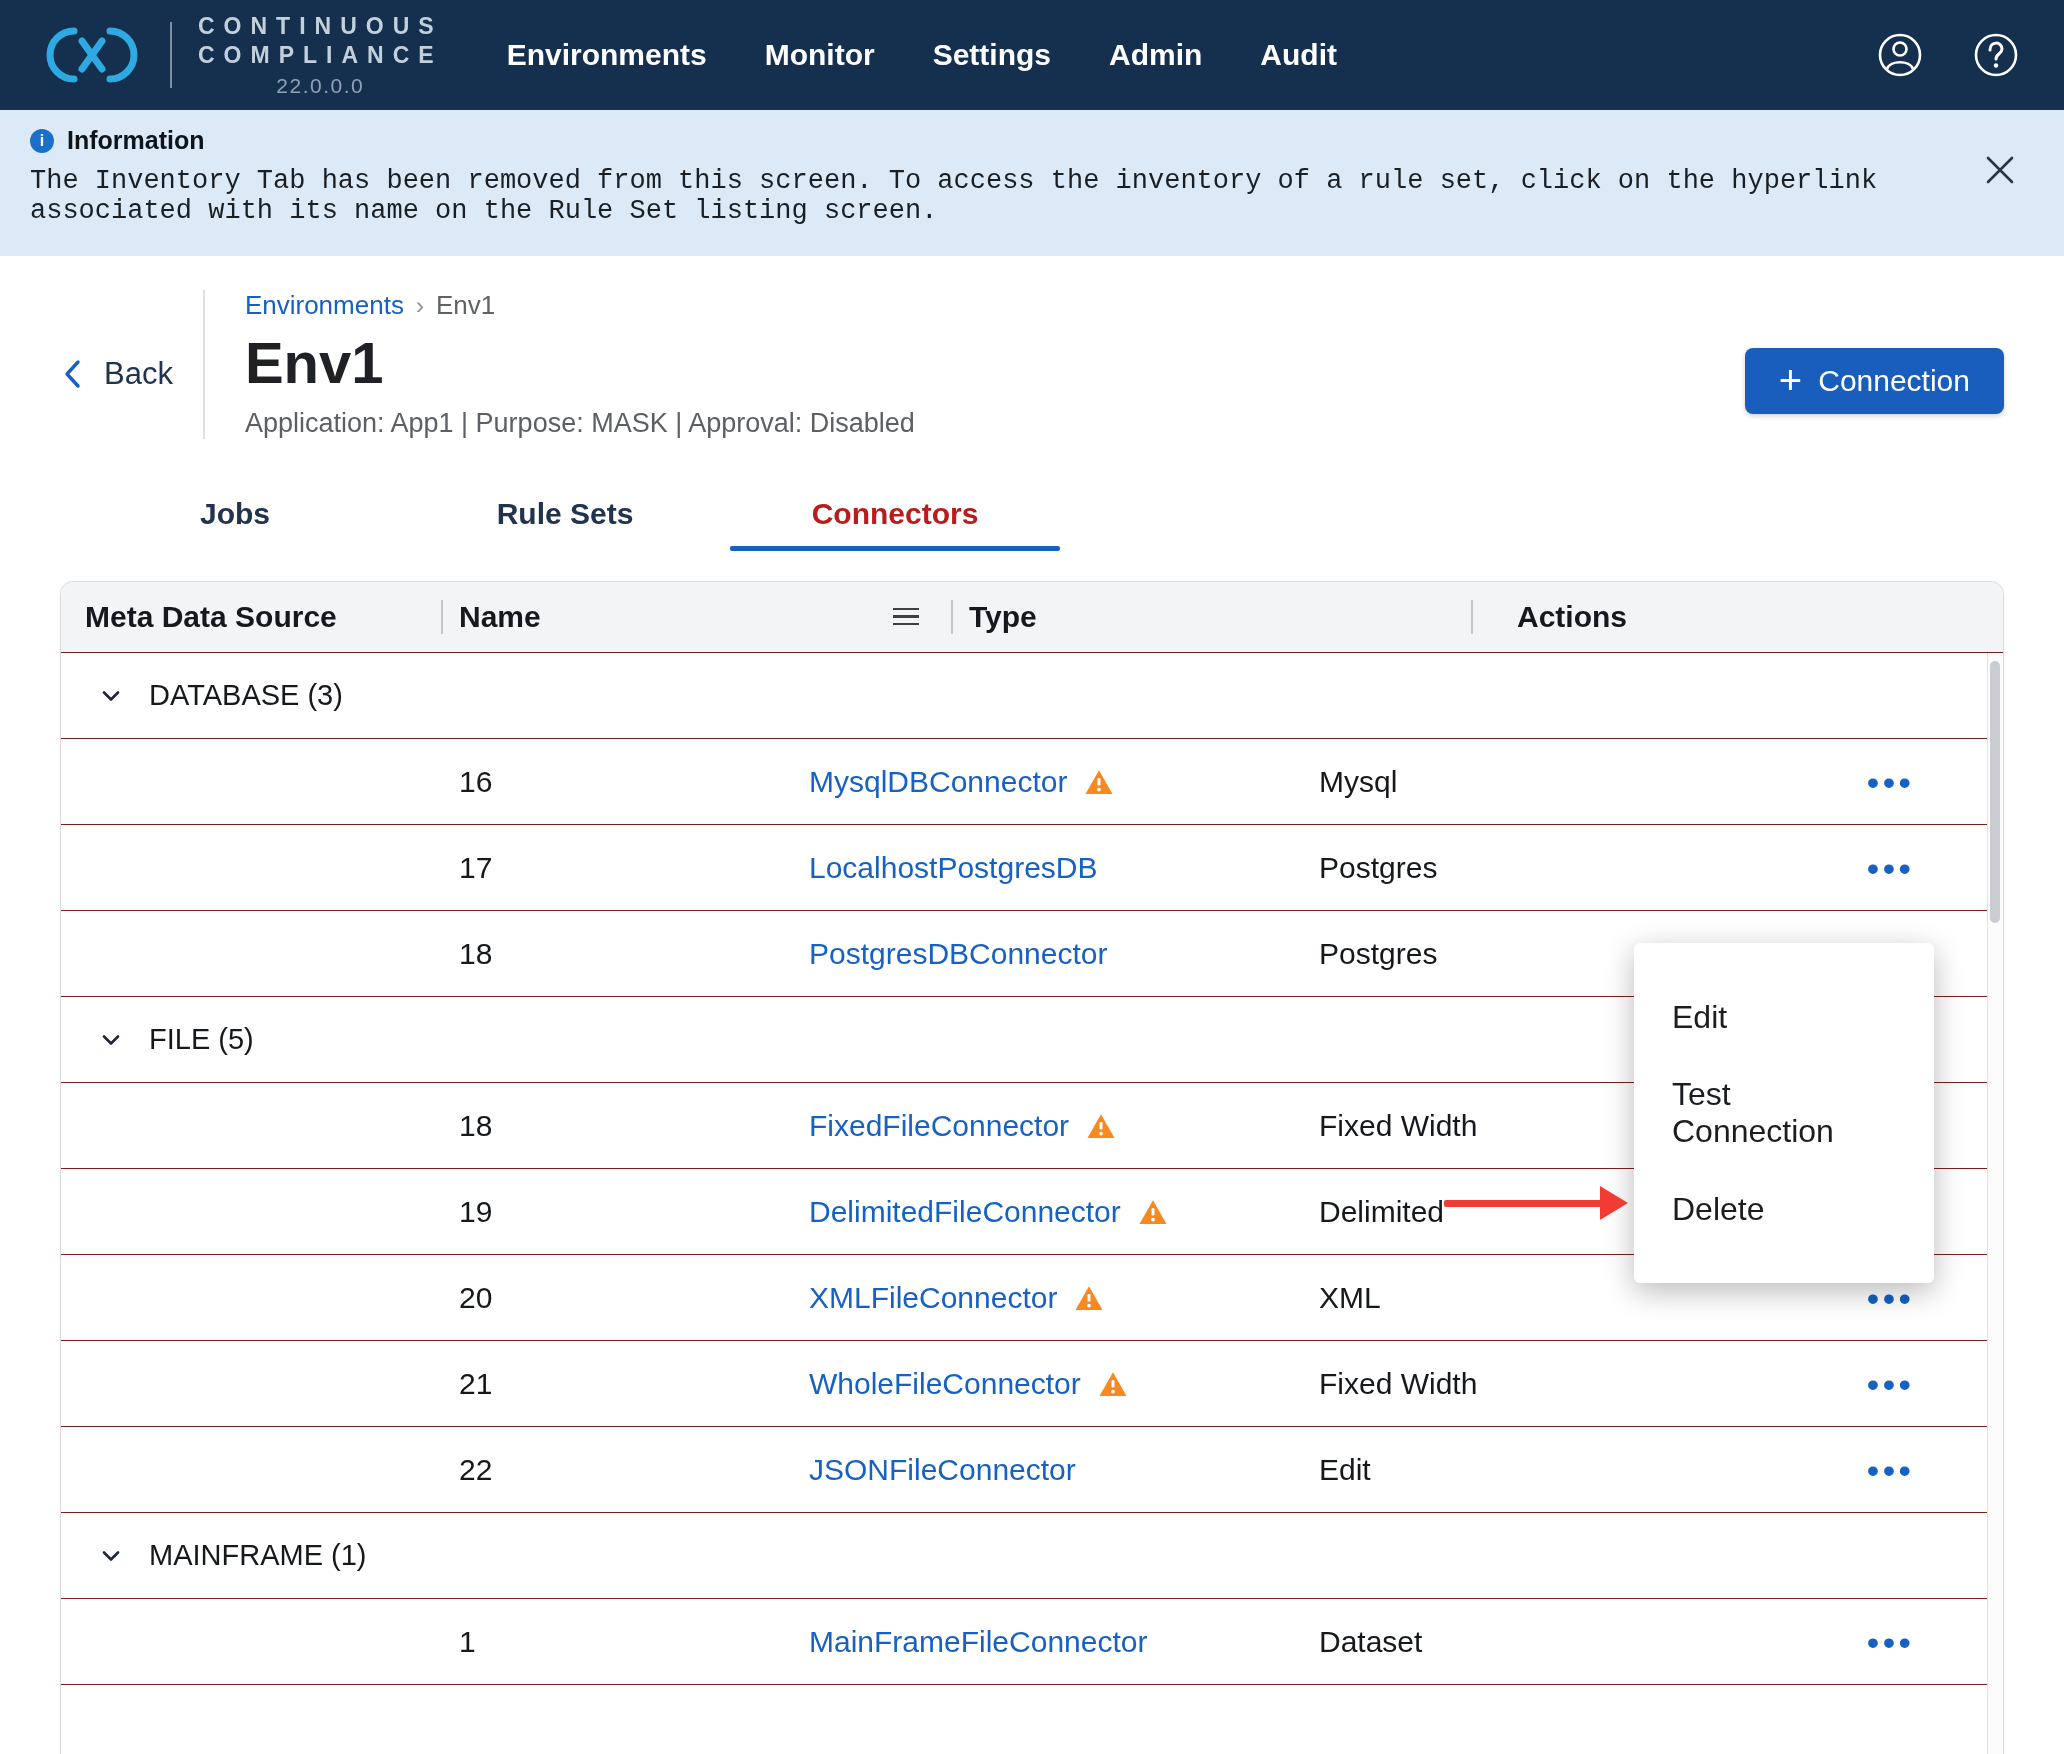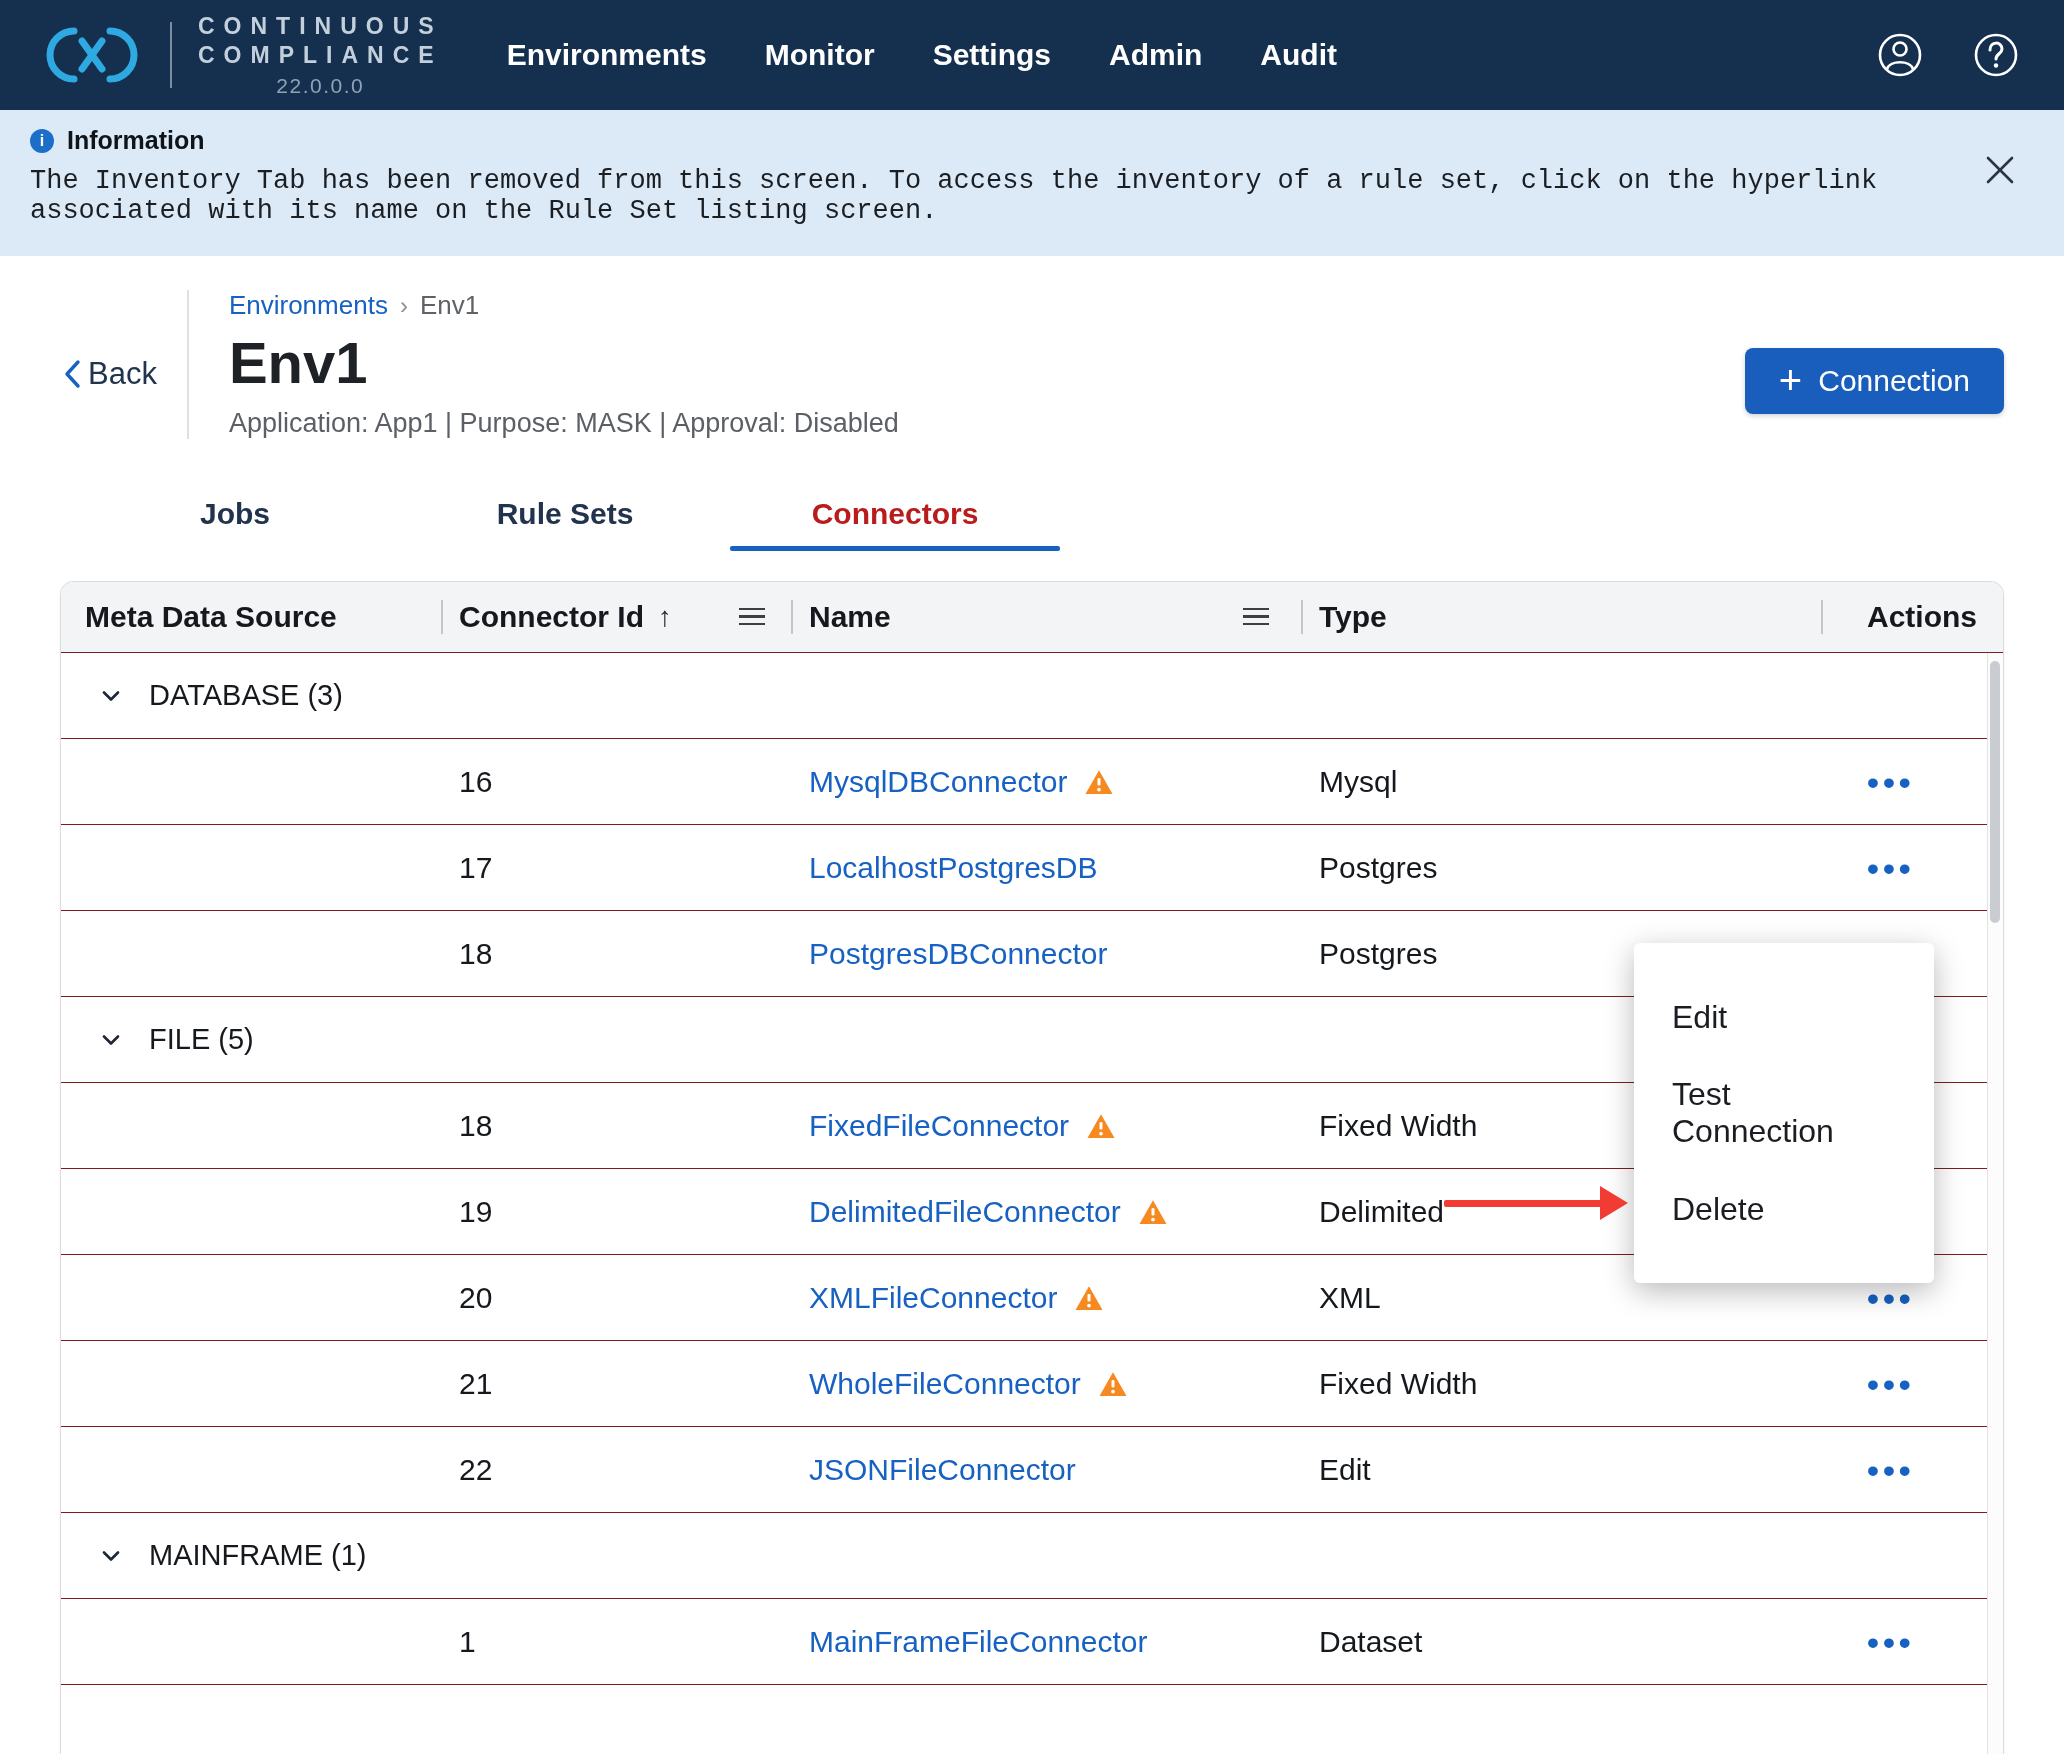--- a/index.html
+++ b/index.html
@@ -25,21 +25,21 @@
   .info-dot { width: 24px; height: 24px; border-radius: 50%; background: #1C6FC9; color: #fff; font-size: 16px;
     font-weight: 700; display: flex; align-items: center; justify-content: center; font-style: normal; }
   .banner-title { font-size: 25px; font-weight: 700; color: #101418; }
   .banner-msg { margin-top: 11px; font-size: 27px; color: #1B1F24; font-family: Liberation Mono, monospace; }
   .banner-close { position: absolute; right: 46px; top: 42px; width: 36px; height: 36px; cursor: pointer; }
 
   
   .content { padding: 34px 60px 0; position: relative; }
 
   .page-head { display: flex; align-items: flex-start; }
-  .back-link { display: flex; align-items: center; gap: 4px; margin-top: 66px; margin-right: 30px; cursor: pointer; text-decoration: none; }
+  .back-link { display: flex; align-items: center; gap: 20px; margin-top: 66px; margin-right: 30px; cursor: pointer; text-decoration: none; }
   .back-text { font-size: 31px; font-weight: 500; color: #22334E; }
   .title-block { border-left: 2px solid #E0E0E0; padding-left: 40px; }
   .breadcrumb { display: flex; align-items: center; font-size: 26px; }
   .crumb-link { color: #1661C1; text-decoration: none; cursor: pointer; }
   .crumb-sep { color: #8A8F98; margin: 0 12px; font-size: 24px; }
   .crumb-current { color: #5F6368; }
   .page-title { font-size: 58px; font-weight: 600; color: #1E2126; margin: 8px 0 12px; }
   .page-subtitle { font-size: 27px; color: #5C6066; }
   .head-spacer { flex: 1; }
   .connection-btn { margin-top: 58px; height: 66px; padding: 0 34px; border: none; border-radius: 8px; background: #1A5EBD;
@@ -182,27 +182,20 @@
     <div class="tab">Jobs</div>
     <div class="tab">Rule Sets</div>
     <div class="tab active">Connectors</div>
   </div>
 
   <div class="table-card">
     <div class="thead">
       <div class="hcell col-meta">
         <span>Meta Data Source</span>
       </div>
-      <div class="hcell col-id sep">
-        <span class="hlabel">
-          <span>Connector Id</span>
-          <span class="sort-arrow">↑</span>
-        </span>
-        <span class="col-menu"></span>
-      </div>
       <div class="hcell col-name sep">
         <span>Name</span>
         <span class="col-menu"></span>
       </div>
       <div class="hcell col-type sep">
         <span>Type</span>
       </div>
       <div class="hcell col-actions sep">
         <span>Actions</span>
       </div>

